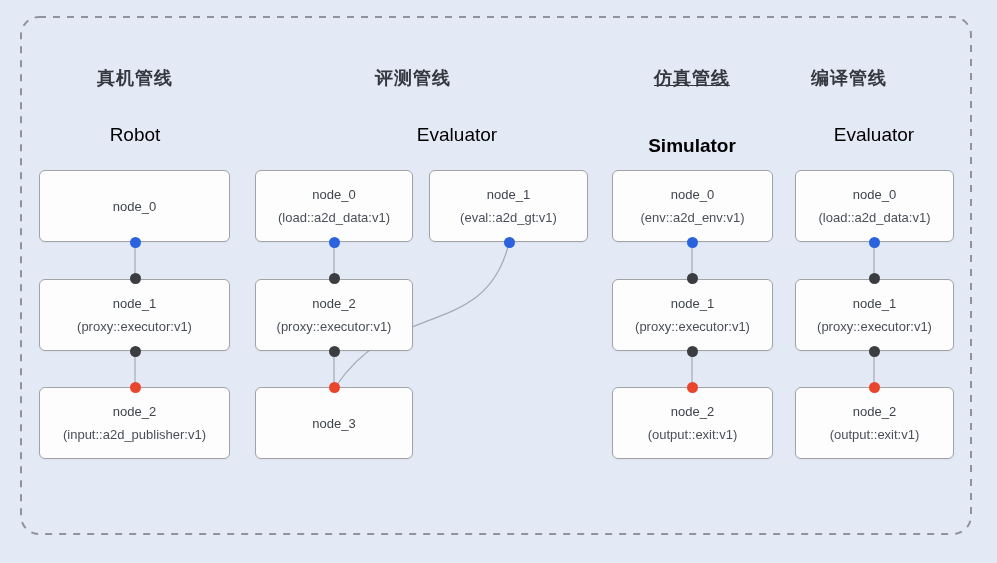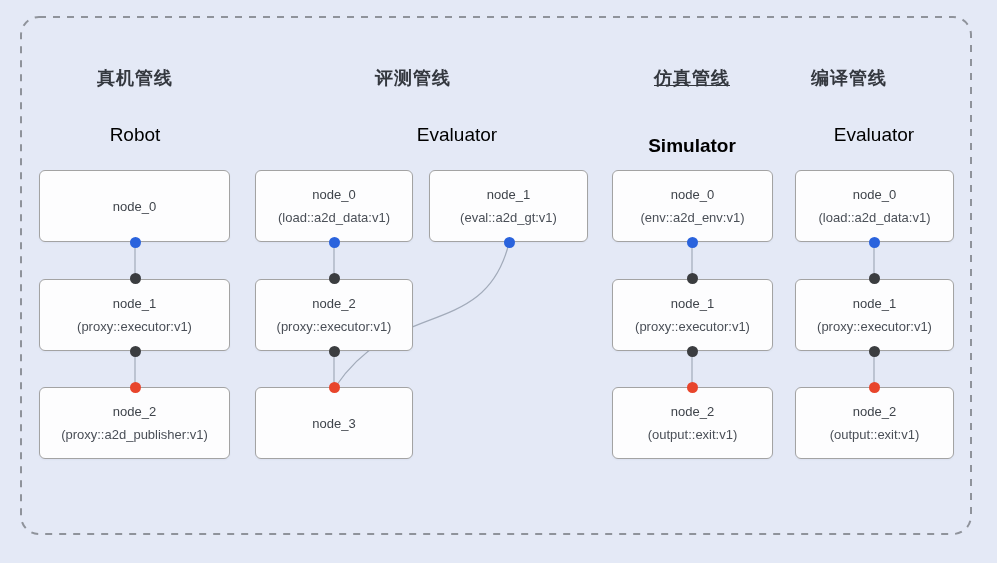--- a/index.html
+++ b/index.html
@@ -79,21 +79,21 @@
 
   <div class="node-card" style="left:39px; top:170px; width:191px; height:72px;">
     <div class="node-title">node_0</div>
   </div>
   <div class="node-card" style="left:39px; top:279px; width:191px; height:72px;">
     <div class="node-title">node_1</div>
     <div class="node-subtitle">(proxy::executor:v1)</div>
   </div>
   <div class="node-card" style="left:39px; top:387px; width:191px; height:72px;">
     <div class="node-title">node_2</div>
-    <div class="node-subtitle">(proxy::a2d_publisher:v1)</div>
+    <div class="node-subtitle">(input::a2d_publisher:v1)</div>
   </div>
 
   <div class="node-card" style="left:255px; top:170px; width:158px; height:72px;">
     <div class="node-title">node_0</div>
     <div class="node-subtitle">(load::a2d_data:v1)</div>
   </div>
   <div class="node-card" style="left:429px; top:170px; width:159px; height:72px;">
     <div class="node-title">node_1</div>
     <div class="node-subtitle">(eval::a2d_gt:v1)</div>
   </div>

